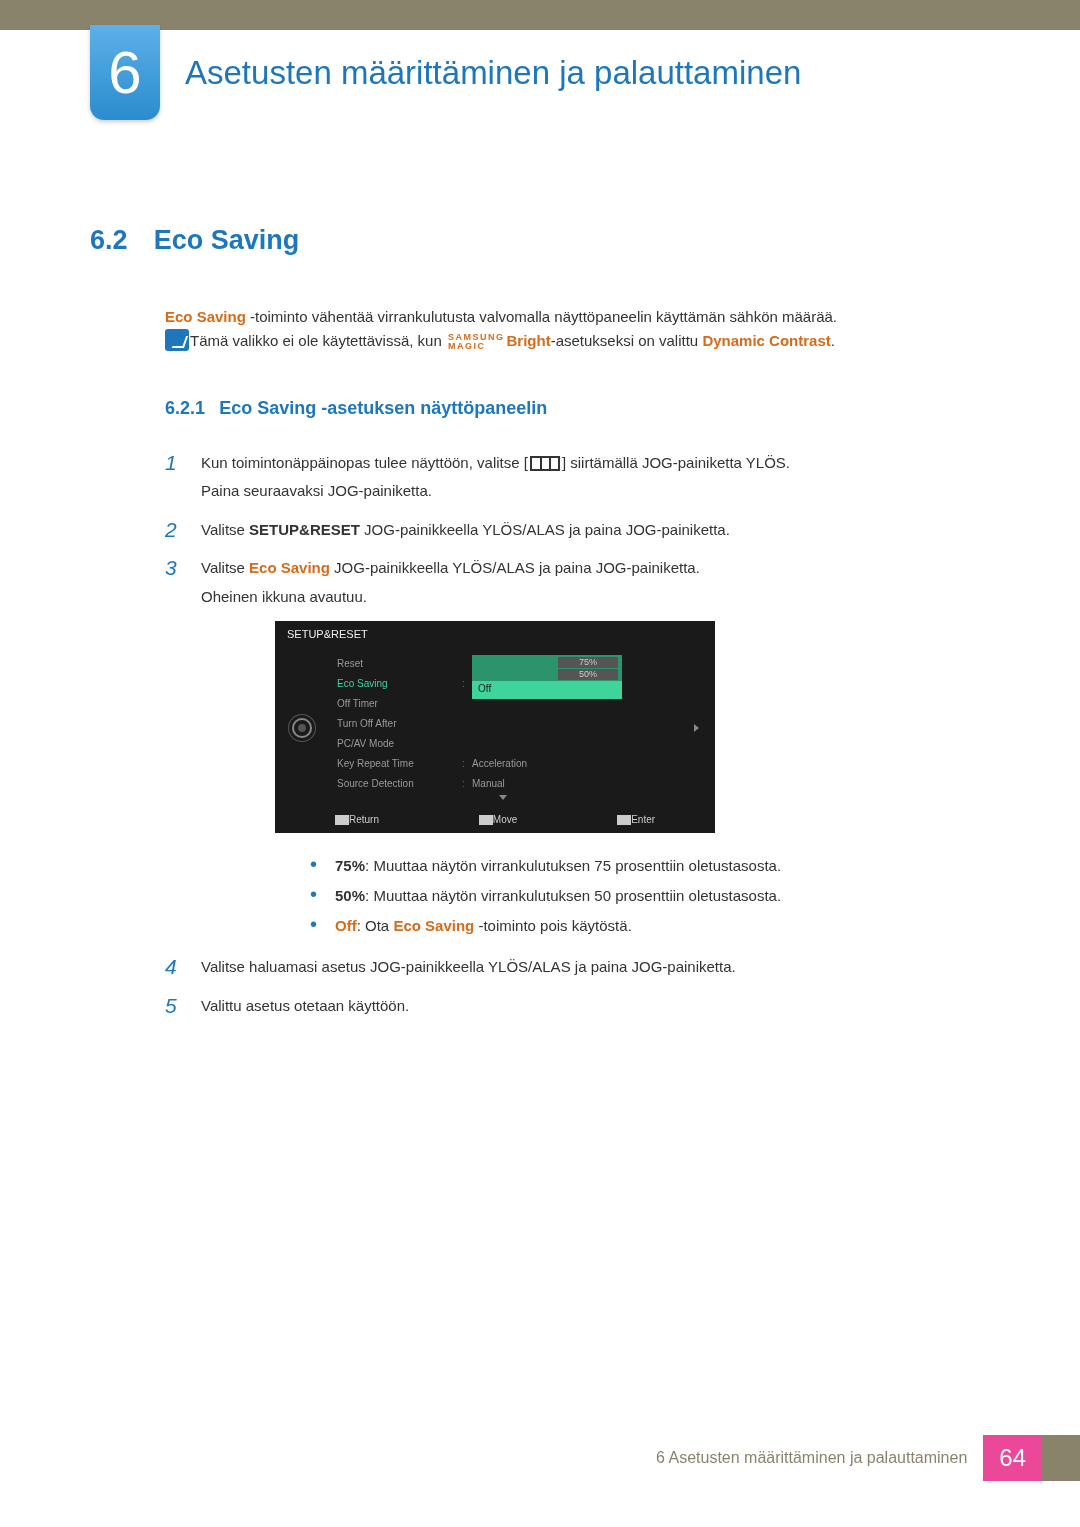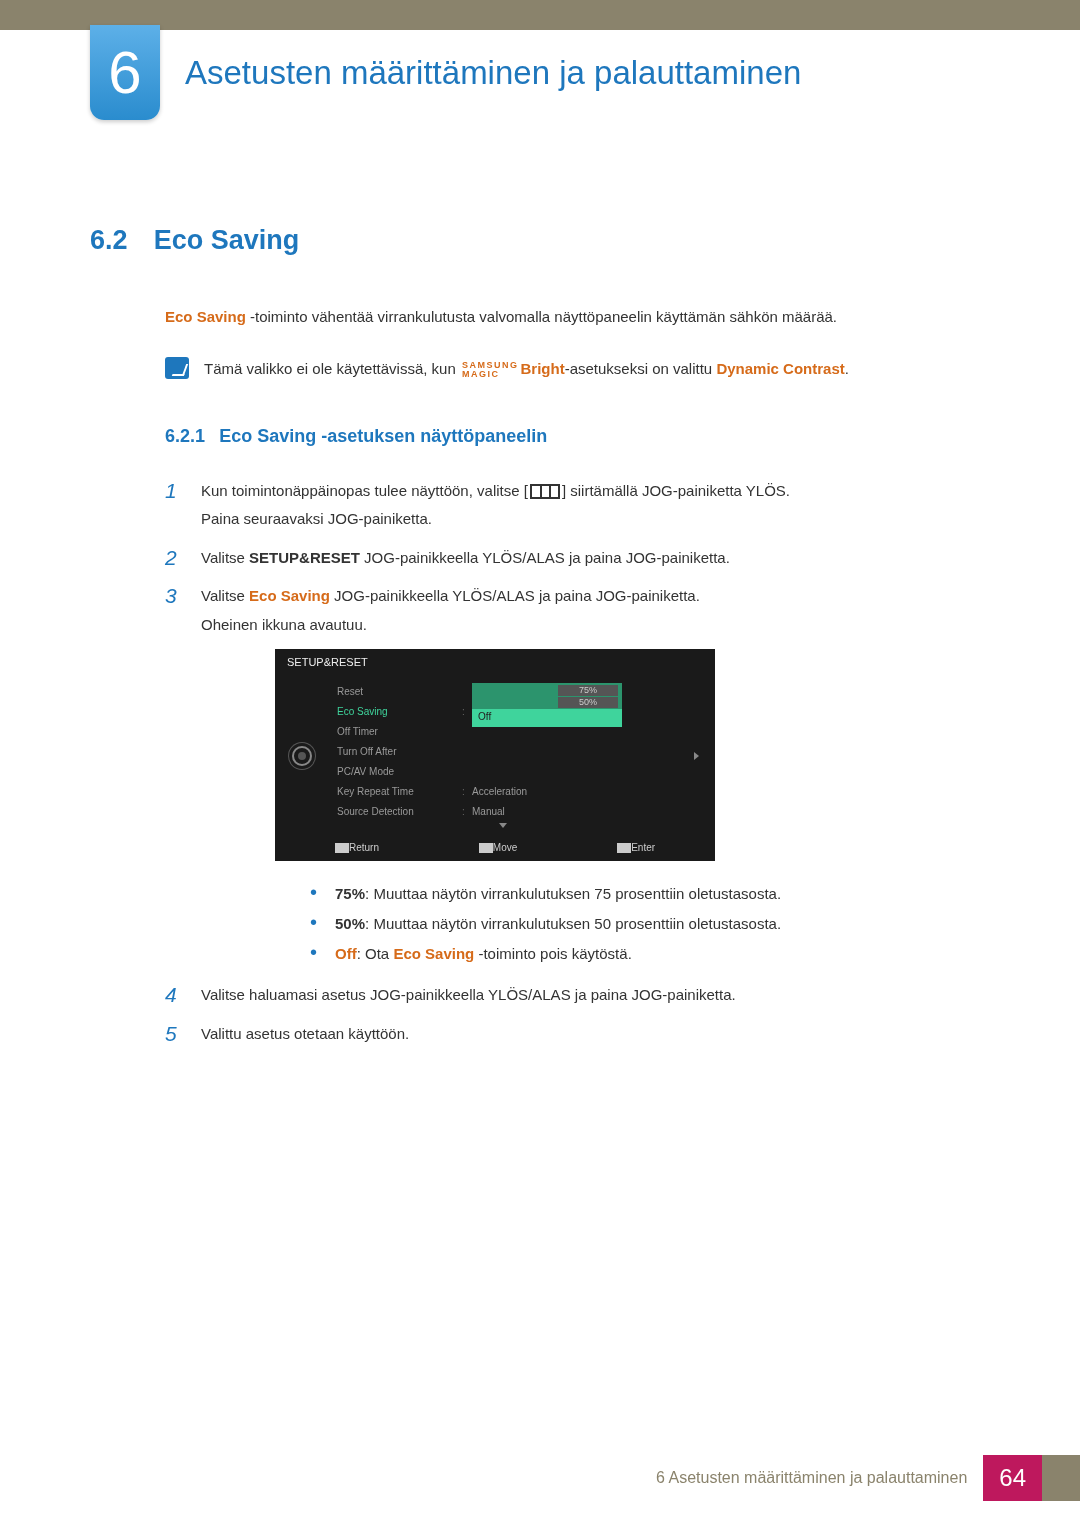--- a/index.html
+++ b/index.html
@@ -71,22 +71,21 @@
   }
   .intro {
     margin-top: 50px;
     margin-left: 75px;
     line-height: 1.5;
   }
   .orange { color: #d66b1a; font-weight: bold; }
   .note-row {
     display: flex;
     align-items: flex-start;
-    gap: 15px;
-    margin-top: 28px;
+    gap: 1px;
     margin-left: 75px;
   }
   .note-icon {
     width: 24px;
     height: 22px;
     background: #1e77bd;
     border-radius: 3px;
     position: relative;
     flex-shrink: 0;
   }
@@ -305,32 +304,32 @@
     gap: 18px;
     line-height: 2.0;
   }
   .bullet-dot {
     color: #1e77bd;
     font-size: 20px;
     line-height: 1.3;
   }
   .page-footer {
     position: absolute;
-    bottom: 26px;
+    bottom: 46px;
     right: 0;
     display: flex;
     align-items: stretch;
   }
   .footer-text {
     color: #8a836c;
     padding: 14px 16px;
     font-size: 16px;
   }
   .footer-page {
-    background: #be185d;
+    background: #ec4899;
     color: #fff;
     font-size: 24px;
     font-weight: 500;
     padding: 8px 16px;
     display: flex;
     align-items: center;
   }
   .footer-stripe {
     width: 38px;
     background: #8a836c;

